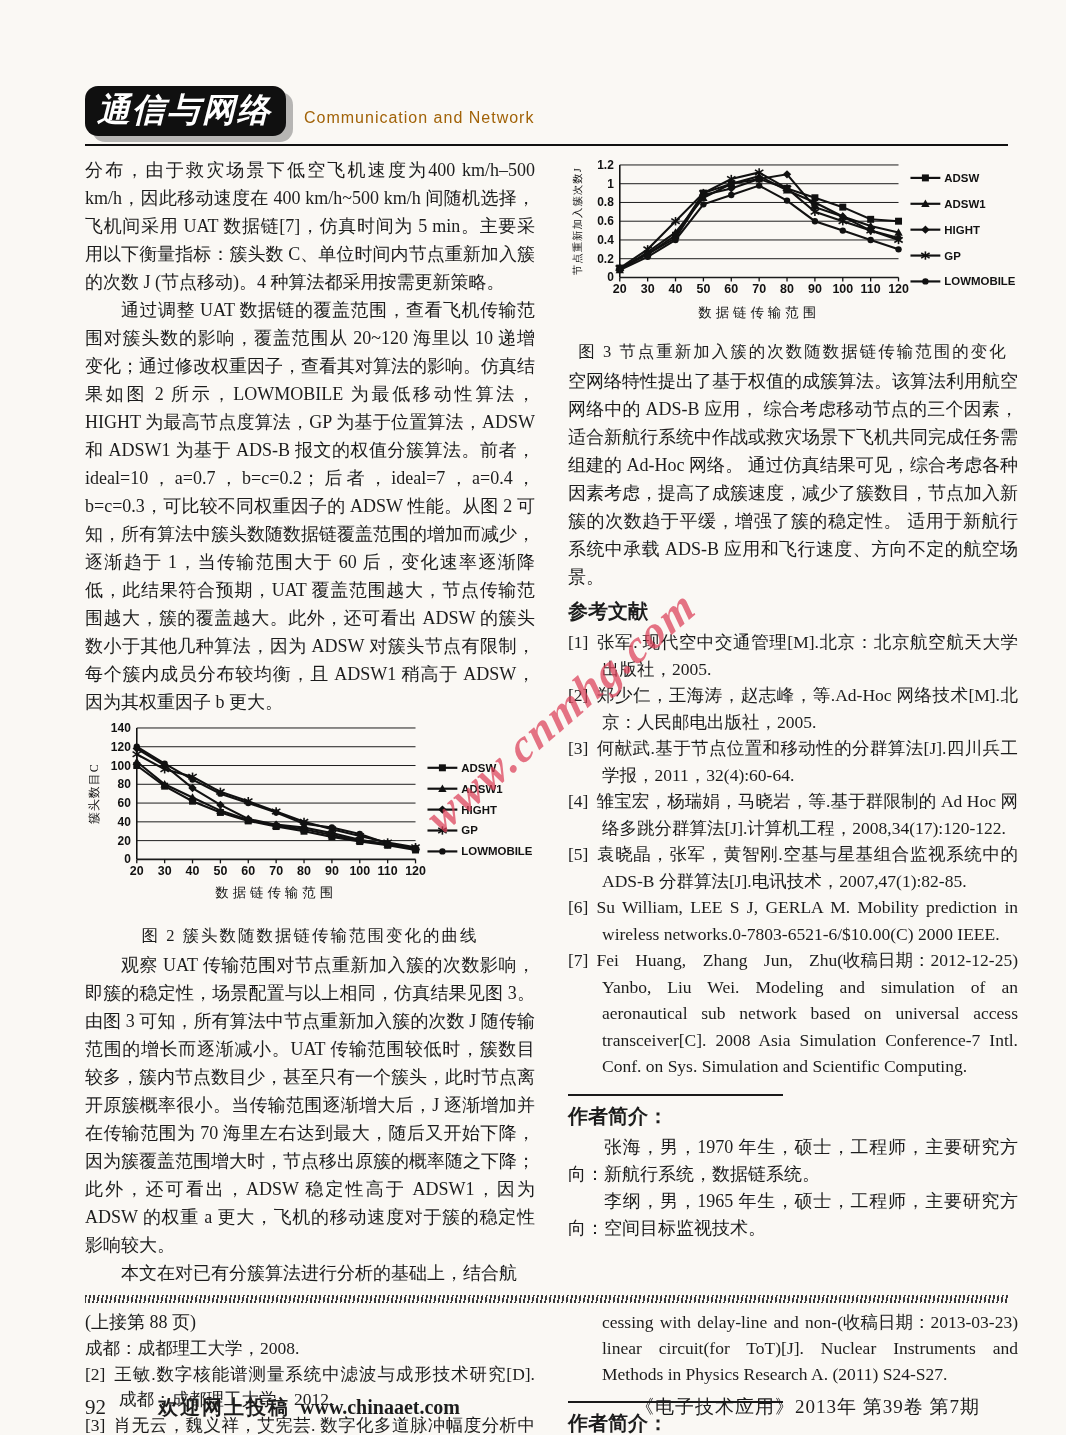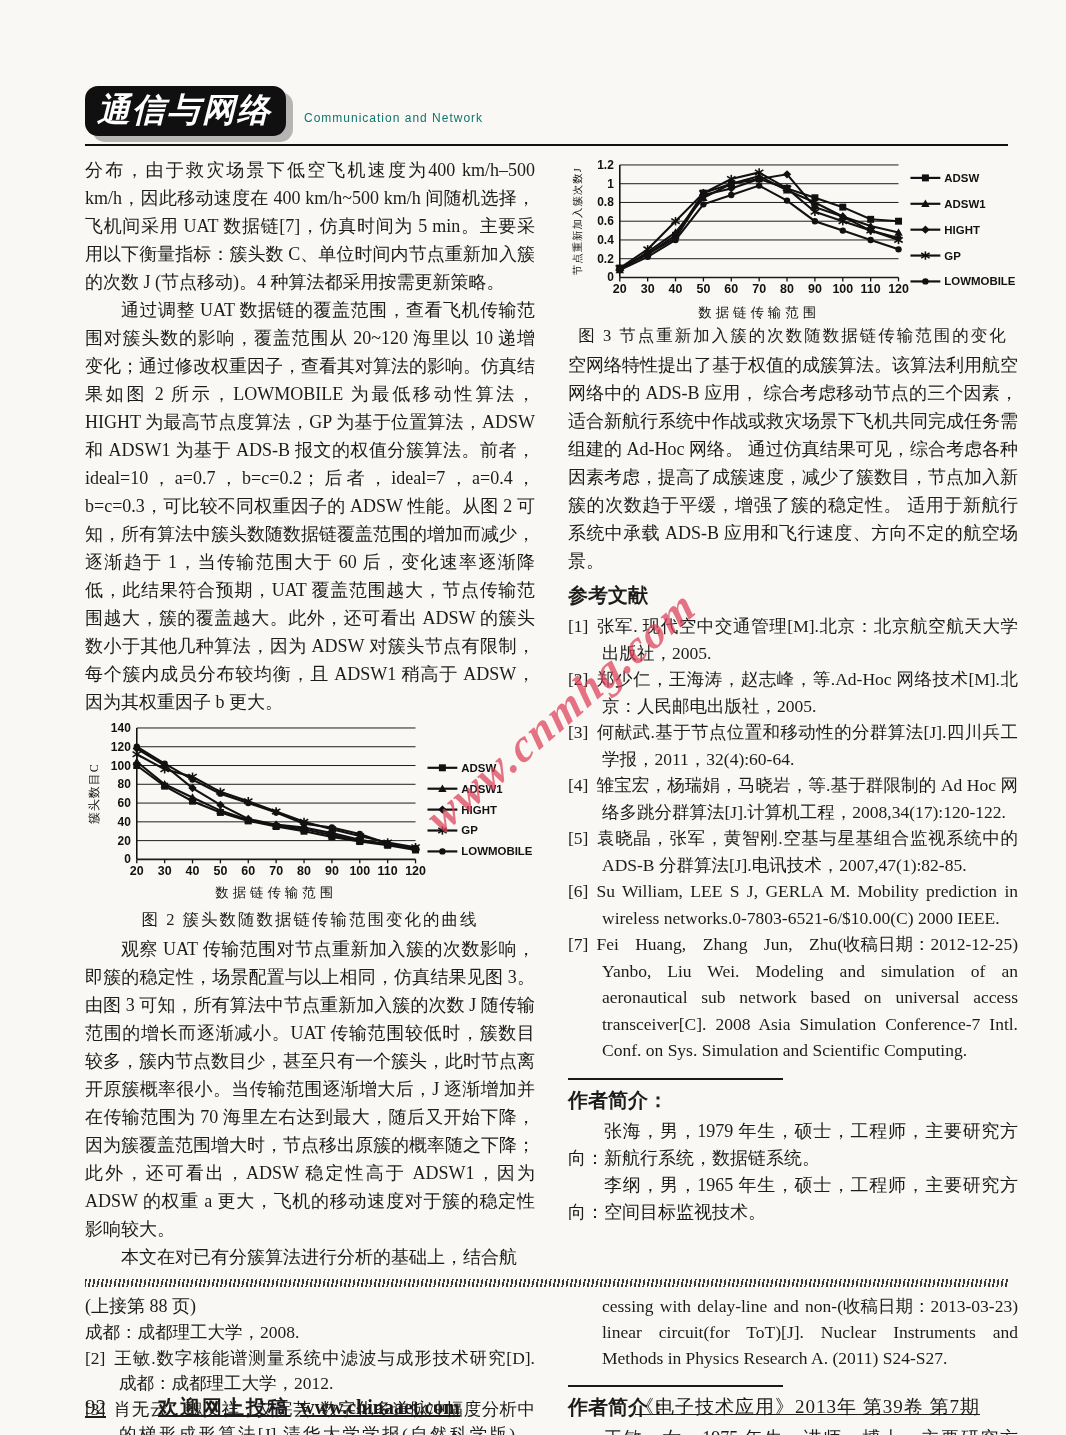--- a/index.html
+++ b/index.html
@@ -13,53 +13,53 @@
   
   .hdr{display:flex;align-items:flex-end;height:50px;}
   .banner{
     background:#101010;color:#fff;border-radius:13px;
     padding:4px 14px 6px 12px;font-family:"Liberation Sans","DejaVu Sans",sans-serif;
     font-weight:bold;font-style:italic;font-size:33px;letter-spacing:2px;line-height:40px;
     box-shadow:7px 6px 0 rgba(125,125,125,.55);
   }
   .banner-sub{
     margin-left:18px;margin-bottom:4px;font-family:"Liberation Sans","DejaVu Sans",sans-serif;
-    font-size:12px;color:#0f766e;letter-spacing:1px;
+    font-size:16px;color:#a16207;letter-spacing:1px;
   }
   .header-rule{border:none;border-top:2.5px solid #111;margin:8px 0 10px 0;}
   
   .cols{display:flex;gap:33px;}
   .col{width:450px;flex:0 0 450px;text-align:justify;}
   p{margin:0;}
   .indent{text-indent:2em;}
   
   figure{margin:6px 0 4px 0;}
   .chart svg{display:block;}
   figcaption{
-    text-align:center;font-size:16.5px;letter-spacing:2px;line-height:22px;margin-top:2px;
+    text-align:center;font-size:16.5px;letter-spacing:2px;line-height:22px;margin-top:18px;
   }
   
   .refs-heading,.authors-heading{font-weight:bold;font-size:20px;margin:6px 0 4px 0;}
   .ref-item{padding-left:34px;text-indent:-34px;line-height:26.5px;font-size:17.5px;margin:0;}
   .ref-label{margin-right:8px;}
   .ref-date{float:right;text-indent:0;}
   .bottom .ref-item{line-height:25.5px;font-size:17.5px;}
   .author-p{text-indent:2em;line-height:27px;}
   .author-rule{border:none;border-top:2.5px solid #1a1a1a;width:215px;margin:14px 0 4px 0;}
   
   .dotted-divider{
     height:8px;margin:8px 0 6px 0;
     background:repeating-linear-gradient(100deg,#3c3c3c 0 1.8px,transparent 1.8px 4.2px);
   }
   .cont-note{line-height:27px;}
   .cont-ref{padding-left:34px;line-height:26px;font-size:17.5px;}
   
   .footer{
     position:absolute;left:85px;right:58px;bottom:14px;
-    display:flex;align-items:flex-end;text-decoration:underline;
+    display:flex;align-items:flex-end;
   }
   .pageno{font-size:21px;}
   .submit{margin-left:52px;font-weight:bold;font-size:20px;letter-spacing:2px;}
   .site{margin-left:10px;font-weight:bold;letter-spacing:0;font-family:"Liberation Serif",serif;}
   .journal{margin-left:auto;font-size:19px;letter-spacing:1px;padding-right:28px;}
   
   .watermark{
     position:absolute;left:424px;top:812px;transform:rotate(-41deg) skewX(-6deg);
     transform-origin:0 0;font-size:45px;font-style:italic;font-weight:bold;
     color:rgba(219,62,88,.72);letter-spacing:2px;pointer-events:none;
@@ -394,21 +394,21 @@
           <p class="ref-item"><span class="ref-label">[2]</span><span class="ref-text">郑少仁，王海涛，赵志峰，等.Ad-Hoc 网络技术[M].北京：人民邮电出版社，2005.</span></p>
           <p class="ref-item"><span class="ref-label">[3]</span><span class="ref-text">何献武.基于节点位置和移动性的分群算法[J].四川兵工学报，2011，32(4):60-64.</span></p>
           <p class="ref-item"><span class="ref-label">[4]</span><span class="ref-text">雏宝宏，杨瑞娟，马晓岩，等.基于群限制的 Ad Hoc 网络多跳分群算法[J].计算机工程，2008,34(17):120-122.</span></p>
           <p class="ref-item"><span class="ref-label">[5]</span><span class="ref-text">袁晓晶，张军，黄智刚.空基与星基组合监视系统中的 ADS-B 分群算法[J].电讯技术，2007,47(1):82-85.</span></p>
           <p class="ref-item"><span class="ref-label">[6]</span><span class="ref-text">Su William, LEE S J, GERLA M. Mobility prediction in wireless networks.0-7803-6521-6/$10.00(C) 2000 IEEE.</span></p>
           <p class="ref-item"><span class="ref-label">[7]</span><span class="ref-date">(收稿日期：2012-12-25)</span><span class="ref-text">Fei Huang, Zhang Jun, Zhu Yanbo, Liu Wei. Modeling and simulation of an aeronautical sub network based on universal access transceiver[C]. 2008 Asia Simulation Conference-7 Intl. Conf. on Sys. Simulation and Scientific Computing.</span></p>
         </div>
 
       <hr class="author-rule">
       <div class="authors-heading">作者简介：</div>
-      <p class="author-p">张海，男，1979 年生，硕士，工程师，主要研究方向：新航行系统，数据链系统。</p>
+      <p class="author-p">张海，男，1970 年生，硕士，工程师，主要研究方向：新航行系统，数据链系统。</p>
       <p class="author-p">李纲，男，1965 年生，硕士，工程师，主要研究方向：空间目标监视技术。</p>
     </div>
 
   </div>
 
   <div class="dotted-divider"></div>
 
   <div class="cols bottom">
 
     <div class="col">

